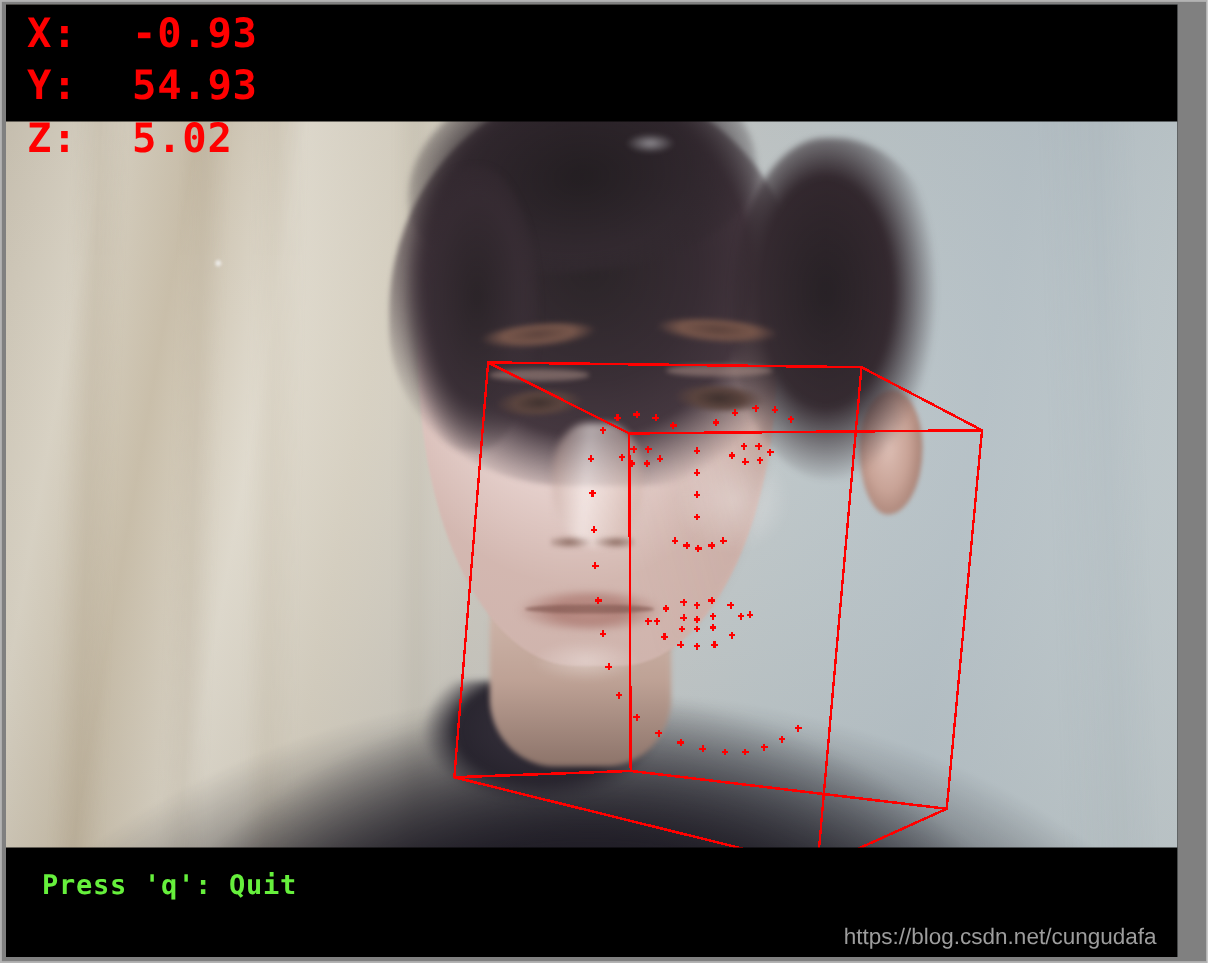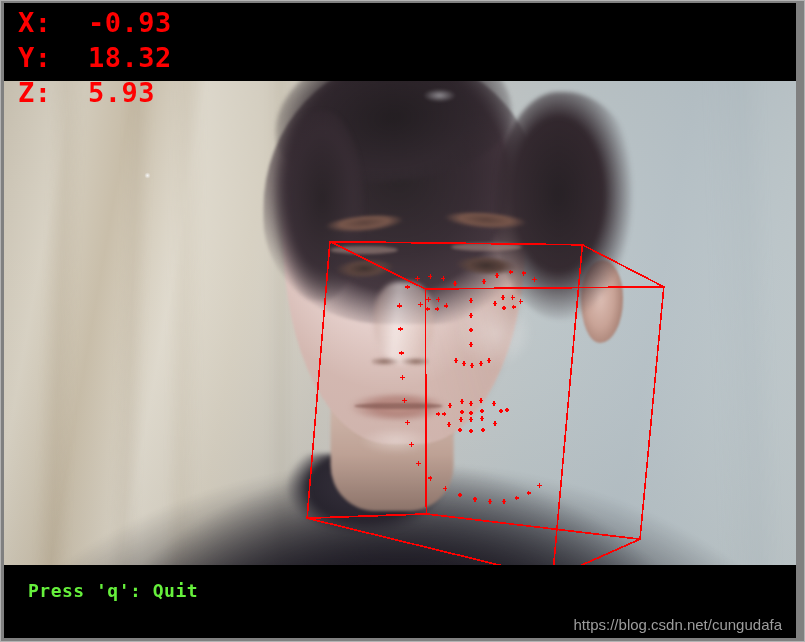--- a/index.html
+++ b/index.html
@@ -51,21 +51,21 @@
     content:""; position:absolute; left:0; top:5px;
     width:13px; height:1px; background:#000;
   }
   .ico-close:before{ transform:rotate(45deg); }
   .ico-close:after{ transform:rotate(-45deg); }
 
   
   .client{
     flex:1 1 auto; position:relative;
     background:#808080;
-    padding:2px 8px 3px 3px;
+    padding:2px 19px 3px 3px;
   }
   .video{
     position:relative; width:100%; height:100%;
     overflow:hidden; background:#000;
   }
   
   .scene{ position:absolute; inset:0; }
   .bg-base{
     position:absolute; inset:0;
     background:
@@ -503,24 +503,24 @@
       </svg>
 
       <div class="bar-top"></div>
       <div class="bar-bot"></div>
 
       <div class="hud">
         <div class="hud-row r1">
           <span class="hud-lab">X:</span><span>-0.93</span>
         </div>
         <div class="hud-row r2">
-          <span class="hud-lab">Y:</span><span>18.32</span>
+          <span class="hud-lab">Y:</span><span>54.93</span>
         </div>
         <div class="hud-row r3">
-          <span class="hud-lab">Z:</span><span>5.93</span>
+          <span class="hud-lab">Z:</span><span>5.02</span>
         </div>
       </div>
 
       <div class="quit">Press 'q': Quit</div>
       <div class="watermark">https://blog.csdn.net/cungudafa</div>
 
     </div>
   </div>
 </div>
 

